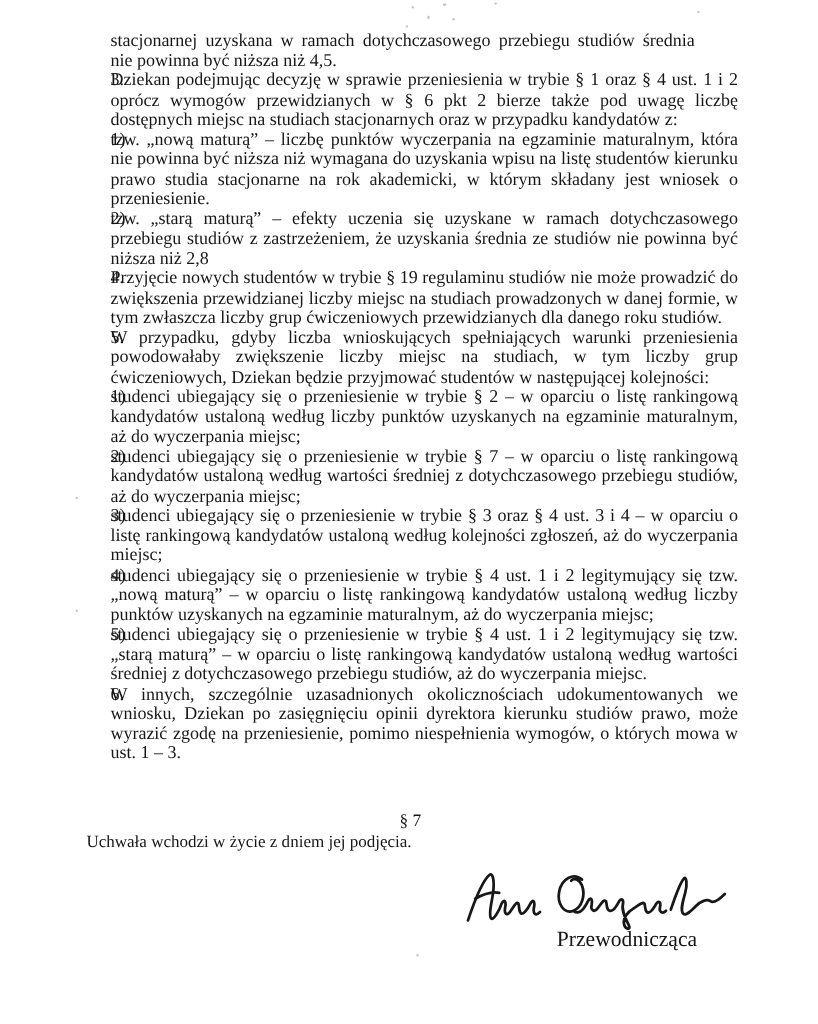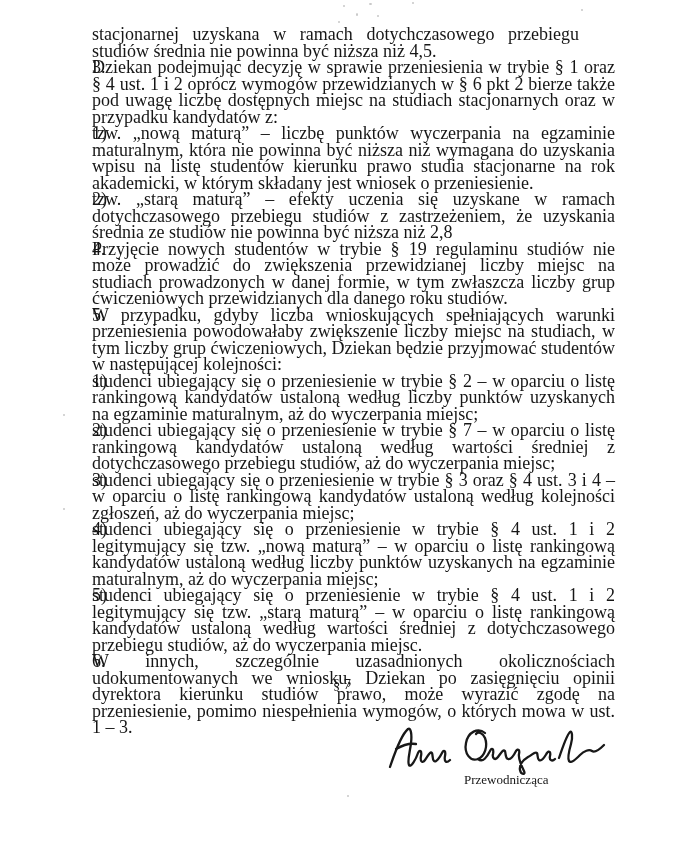--- a/index.html
+++ b/index.html
@@ -8,41 +8,41 @@
     background:#ffffff; overflow:hidden;
     font-family:"Liberation Serif", serif;
     color:#161616;
     -webkit-font-smoothing:antialiased;
   }
   .page { position:absolute; inset:0; background:#fff; }
 
   
   .text-block {
     position:absolute; top:26px; left:92px; width:523px;
-    font-size:18px; line-height:16.5px;
+    font-size:15px; line-height:16.5px;
   }
   .text-block p, .text-block div { margin:0; padding:0; }
   .j { text-align:justify; }
   .cont-par { margin-left:36px; width:487px; }
   .item { position:relative; padding-left:18px; }
   .item > .num { position:absolute; left:0; top:0; }
   .sub { position:relative; margin-left:18px; padding-left:18px; }
   .sub > .num { position:absolute; left:0; top:0; }
 
   
   .section-mark {
     position:absolute; top:676px; left:92px; width:500px;
     text-align:center; font-size:14.5px;
   }
   .closing {
     position:absolute; top:694px; left:72px; font-size:14.2px; margin:0;
   }
   .signature-svg { position:absolute; top:718px; left:381px; }
   .sig-stroke { fill:none; stroke:#181818; stroke-width:2.3; stroke-linecap:round; stroke-linejoin:round; }
-  .role-1 { position:absolute; top:772px; left:464px; font-size:13px; }
+  .role-1 { position:absolute; top:772px; left:464px; font-size:18px; }
   .role-2 { position:absolute; top:789px; left:379px; font-size:14.2px; }
   .signatory { position:absolute; top:822px; left:399px; font-size:14.2px; }
 
   
   .speck { position:absolute; background:#8f8f8f; border-radius:50%; opacity:.5; }
 </style>
 </head>
 <body>
 
 <div class="page">
@@ -106,20 +106,21 @@
     </div>
 
     <div class="item">
       <span class="num">6.</span>
       <div class="j">W innych, szczególnie uzasadnionych okolicznościach udokumentowanych we wniosku, Dziekan po zasięgnięciu opinii dyrektora kierunku studiów prawo, może wyrazić zgodę na przeniesienie, pomimo niespełnienia wymogów, o których mowa w ust. 1 – 3.</div>
     </div>
   </div>
 
   <div class="section-mark">§ 7</div>
 
+  <p class="closing">Uchwała wchodzi w życie z dniem jej podjęcia.</p>
 
   <svg class="signature-svg" width="226" height="62" viewBox="0 0 226 62" role="img" aria-label="Anna Chorążewska">
     <path class="sig-stroke" d="M9,49 C14,34 21,16 27,11 C30,9 31,17 30,25 C29,34 26,43 28,47 C30,50 35,41 37,35 C39,31 41,33 40,38 C39,43 41,46 44,42 C47,38 49,33 51,35 C52,37 51,41 53,43 C55,45 59,39 61,35 C63,31 65,33 64,38 C63,43 65,46 69,42"></path>
     <path class="sig-stroke" d="M15,31 C22,27 29,25 35,26"></path>
     <path class="sig-stroke" d="M104,15 C97,9 87,14 85,25 C83,35 89,44 97,41 C104,38 107,28 104,20 C102,15 97,13 95,16"></path>
     <path class="sig-stroke" d="M97,41 C102,45 106,39 109,33 C111,29 113,31 112,36 C111,40 114,43 117,39 C120,35 122,31 124,33 C125,36 124,40 127,41 C130,42 133,37 135,33 C137,30 139,32 138,36 C137,41 140,47 143,53 C145,57 140,57 139,52 C138,47 142,42 147,39 C151,37 154,33 156,35 C157,37 156,40 158,42 C161,44 164,38 166,35 C168,32 170,34 169,38 C168,42 171,44 174,41"></path>
     <path class="sig-stroke" d="M178,40 C182,28 186,17 189,14 C191,12 192,19 190,26 C188,33 186,40 188,43 C190,46 195,41 199,37 C203,33 208,31 211,33 C214,35 218,32 223,27"></path>
   </svg>
 
   <div class="role-1">Przewodnicząca</div>

